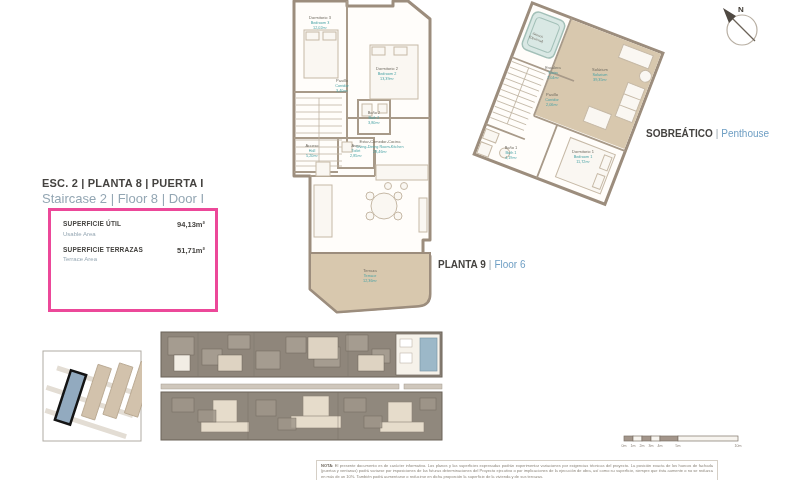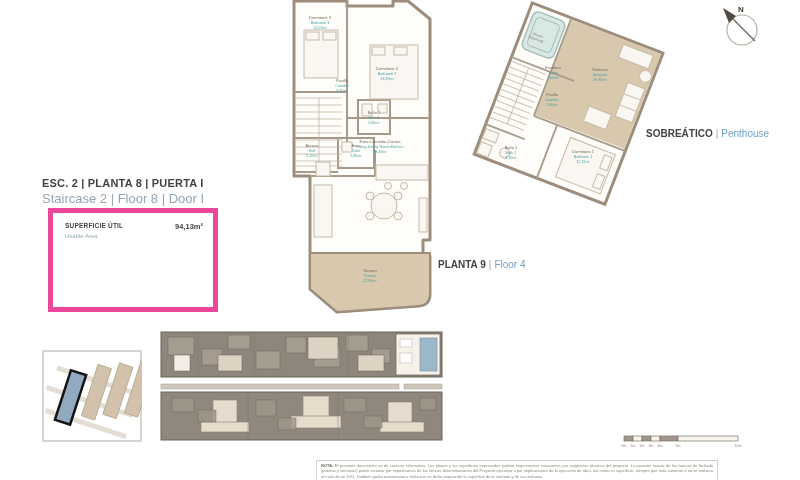--- a/index.html
+++ b/index.html
@@ -2,21 +2,21 @@
 <html><head>
 <meta charset="utf-8">
 <style>
   html,body{margin:0;padding:0;background:#ffffff;}
   #canvas{position:relative;width:800px;height:480px;background:#ffffff;overflow:hidden;
           font-family:"Liberation Sans",sans-serif;color:#4a4742;}
   .abs{position:absolute;}
   
   .unit-title{font-size:11px;font-weight:bold;color:#454340;letter-spacing:.2px;}
   .unit-subtitle{font-size:13px;color:#93a6b3;margin-top:2px;}
-  .area-box{border:5px solid #ec4899;background:#fff;box-sizing:border-box;padding:9px 10px 6px 12px;}
+  .area-box{border:3px solid #ec4899;background:#fff;box-sizing:border-box;padding:9px 10px 6px 12px;}
   .area-row{margin-bottom:9px;}
   .area-line{display:flex;justify-content:space-between;align-items:flex-start;}
   .area-label{font-size:6.5px;font-weight:bold;color:#454340;letter-spacing:.2px;}
   .area-value{font-size:7.5px;font-weight:bold;color:#454340;white-space:nowrap;margin-left:4px;}
   .area-sub{font-size:6px;color:#97a8b4;margin-top:1.5px;}
   
   .floor-label{font-size:10px;white-space:nowrap;}
   .floor-label .es{font-weight:bold;color:#454340;}
   .floor-label .sep{color:#9aa7b0;margin:0 3px;font-weight:normal;}
   .floor-label .en{color:#6f9fc4;}
@@ -48,20 +48,27 @@
     <div class="unit-subtitle">Staircase 2 | Floor 8 | Door I</div>
   </div>
 
   <div class="abs area-box" style="left:48px;top:208px;width:170px;height:104px;">
     <div class="area-row">
       <div class="area-line">
         <span class="area-label">SUPERFICIE ÚTIL</span>
         <span class="area-value">94,13m²</span>
       </div>
       <div class="area-sub">Usable Area</div>
+    </div>
+    <div class="area-row">
+      <div class="area-line">
+        <span class="area-label">SUPERFICIE TERRAZAS</span>
+        <span class="area-value">51,71m²</span>
+      </div>
+      <div class="area-sub">Terrace Area</div>
     </div>
   </div>
 
   <svg class="abs" style="left:280px;top:0px;" width="170" height="322" viewBox="0 0 170 322">
 
     <path d="M14,1 H67 V6 H113 V1 H128 L150,19 V240 H143 V256 H150 V294 Q150,305 139,306 L57,312 L30,289 L30,176 H14 Z" fill="#fffdfa" stroke="#9c8d7d" stroke-width="3" stroke-linejoin="round"></path>
 
     <path d="M30,253 H150 V294 Q150,305 139,306 L57,312 L30,289 Z" fill="#d8c8ae" stroke="#9c8d7d" stroke-width="2"></path>
 
     <path d="M14,92 H67 M67,1 V150 M67,118 H150 M14,138 H58 M14,172 H58 M95,150 V176 M30,176 H95" fill="none" stroke="#a89a89" stroke-width="2"></path>
@@ -182,21 +189,21 @@
         <text class="room-area" x="42" y="156">4,19m²</text>
 
         <text class="room-es" x="114" y="150">Dormitorio 1</text>
         <text class="room-en" x="114" y="155">Bedroom 1</text>
         <text class="room-area" x="114" y="160">11,72m²</text>
       </g>
     </g>
   </svg>
 
   <div class="abs floor-label" style="left:438px;top:259px;">
-    <span class="es">PLANTA 9</span><span class="sep">|</span><span class="en">Floor 4</span>
+    <span class="es">PLANTA 9</span><span class="sep">|</span><span class="en">Floor 6</span>
   </div>
   <div class="abs floor-label" style="left:646px;top:128px;">
     <span class="es">SOBREÁTICO</span><span class="sep">|</span><span class="en">Penthouse</span>
   </div>
 
   <svg class="abs" style="left:158px;top:329px;" width="288" height="52" viewBox="0 0 288 52">
     <rect x="3" y="3" width="281" height="45" fill="#8f867b" stroke="#6b6359" stroke-width="1"></rect>
     <g fill="#a89f93" stroke="#6b6359" stroke-width="0.5" opacity="0.9">
       <rect x="10" y="8" width="26" height="18"></rect>
         <rect x="44" y="20" width="20" height="16"></rect>

